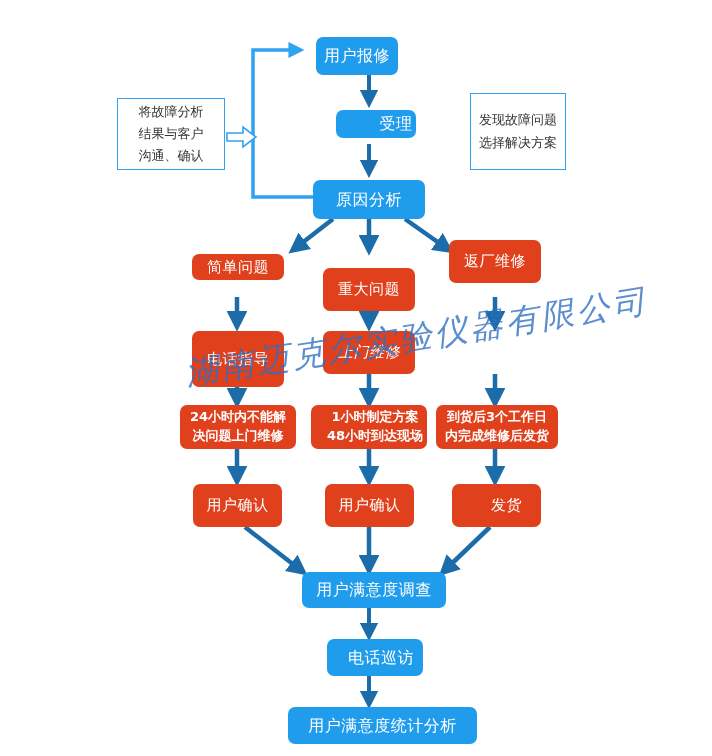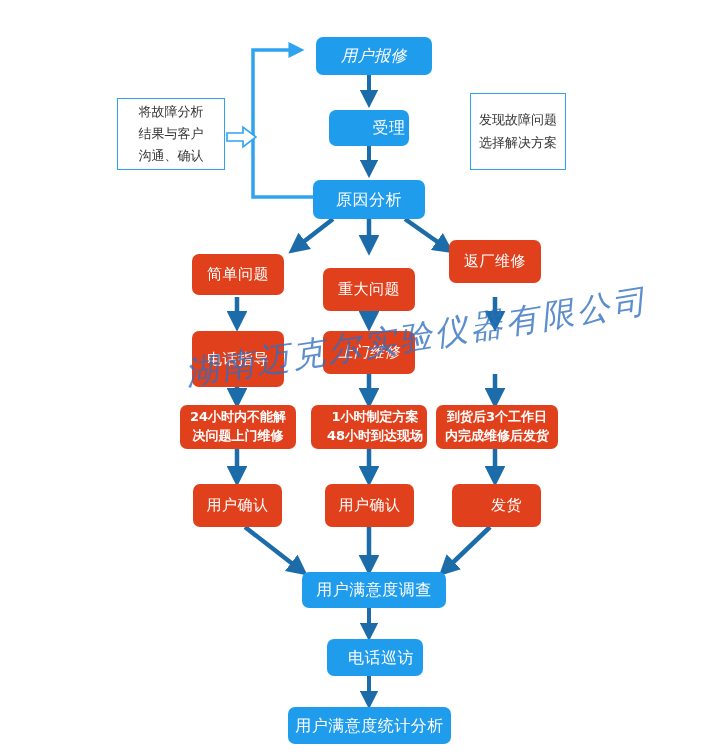--- a/index.html
+++ b/index.html
@@ -182,27 +182,27 @@
     </div>
   </div>
 
   <div class="note" style="left:470px; top:93px; width:96px; height:77px;">
     <div>
       <div>发现故障问题</div>
       <div>选择解决方案</div>
     </div>
   </div>
 
-  <div class="node blue big" style="left:316px; top:37px; width:116px; height:38px;font-style:italic;">用户报修</div>
-
-  <div class="node blue big" style="left:329px; top:110px; width:80px; height:36px;padding-left:40px;">受理</div>
+  <div class="node blue big" style="left:316px; top:37px; width:82px; height:38px;">用户报修</div>
+
+  <div class="node blue big" style="left:336px; top:110px; width:80px; height:28px;padding-left:40px;">受理</div>
 
   <div class="node blue big" style="left:313px; top:180px; width:112px; height:39px;">原因分析</div>
 
-  <div class="node red small" style="left:192px; top:254px; width:92px; height:41px;text-align:right;">简单问题</div>
+  <div class="node red small" style="left:192px; top:254px; width:92px; height:26px;text-align:right;">简单问题</div>
   <div class="node red small" style="left:323px; top:254px; width:92px; height:43px;margin-top:14px;">重大问题</div>
   <div class="node red small" style="left:449px; top:240px; width:92px; height:43px;">返厂维修</div>
 
   <div class="node red small" style="left:192px; top:331px; width:92px; height:56px;">电话指导</div>
   <div class="node red small" style="left:323px; top:331px; width:92px; height:43px;font-style:italic;">上门维修</div>
 
   <div class="node red detail" style="left:180px; top:405px; width:116px; height:44px;">
     <div>
       <div>24小时内不能解</div>
       <div>决问题上门维修</div>
@@ -222,17 +222,17 @@
   </div>
 
   <div class="node red small" style="left:193px; top:484px; width:89px; height:43px;">用户确认</div>
   <div class="node red small" style="left:325px; top:484px; width:89px; height:43px;">用户确认</div>
   <div class="node red small" style="left:452px; top:484px; width:89px; height:43px;padding-left:20px;">发货</div>
 
   <div class="node blue big" style="left:302px; top:572px; width:144px; height:36px;">用户满意度调查</div>
 
   <div class="node blue big" style="left:327px; top:639px; width:96px; height:37px;padding-left:12px;">电话巡访</div>
 
-  <div class="node blue big" style="left:288px; top:707px; width:163px; height:37px;">用户满意度统计分析</div>
+  <div class="node blue big" style="left:288px; top:707px; width:189px; height:37px;">用户满意度统计分析</div>
 
   <div class="watermark">湖南迈克尔实验仪器有限公司</div>
 
 </div>
 
 </body></html>

